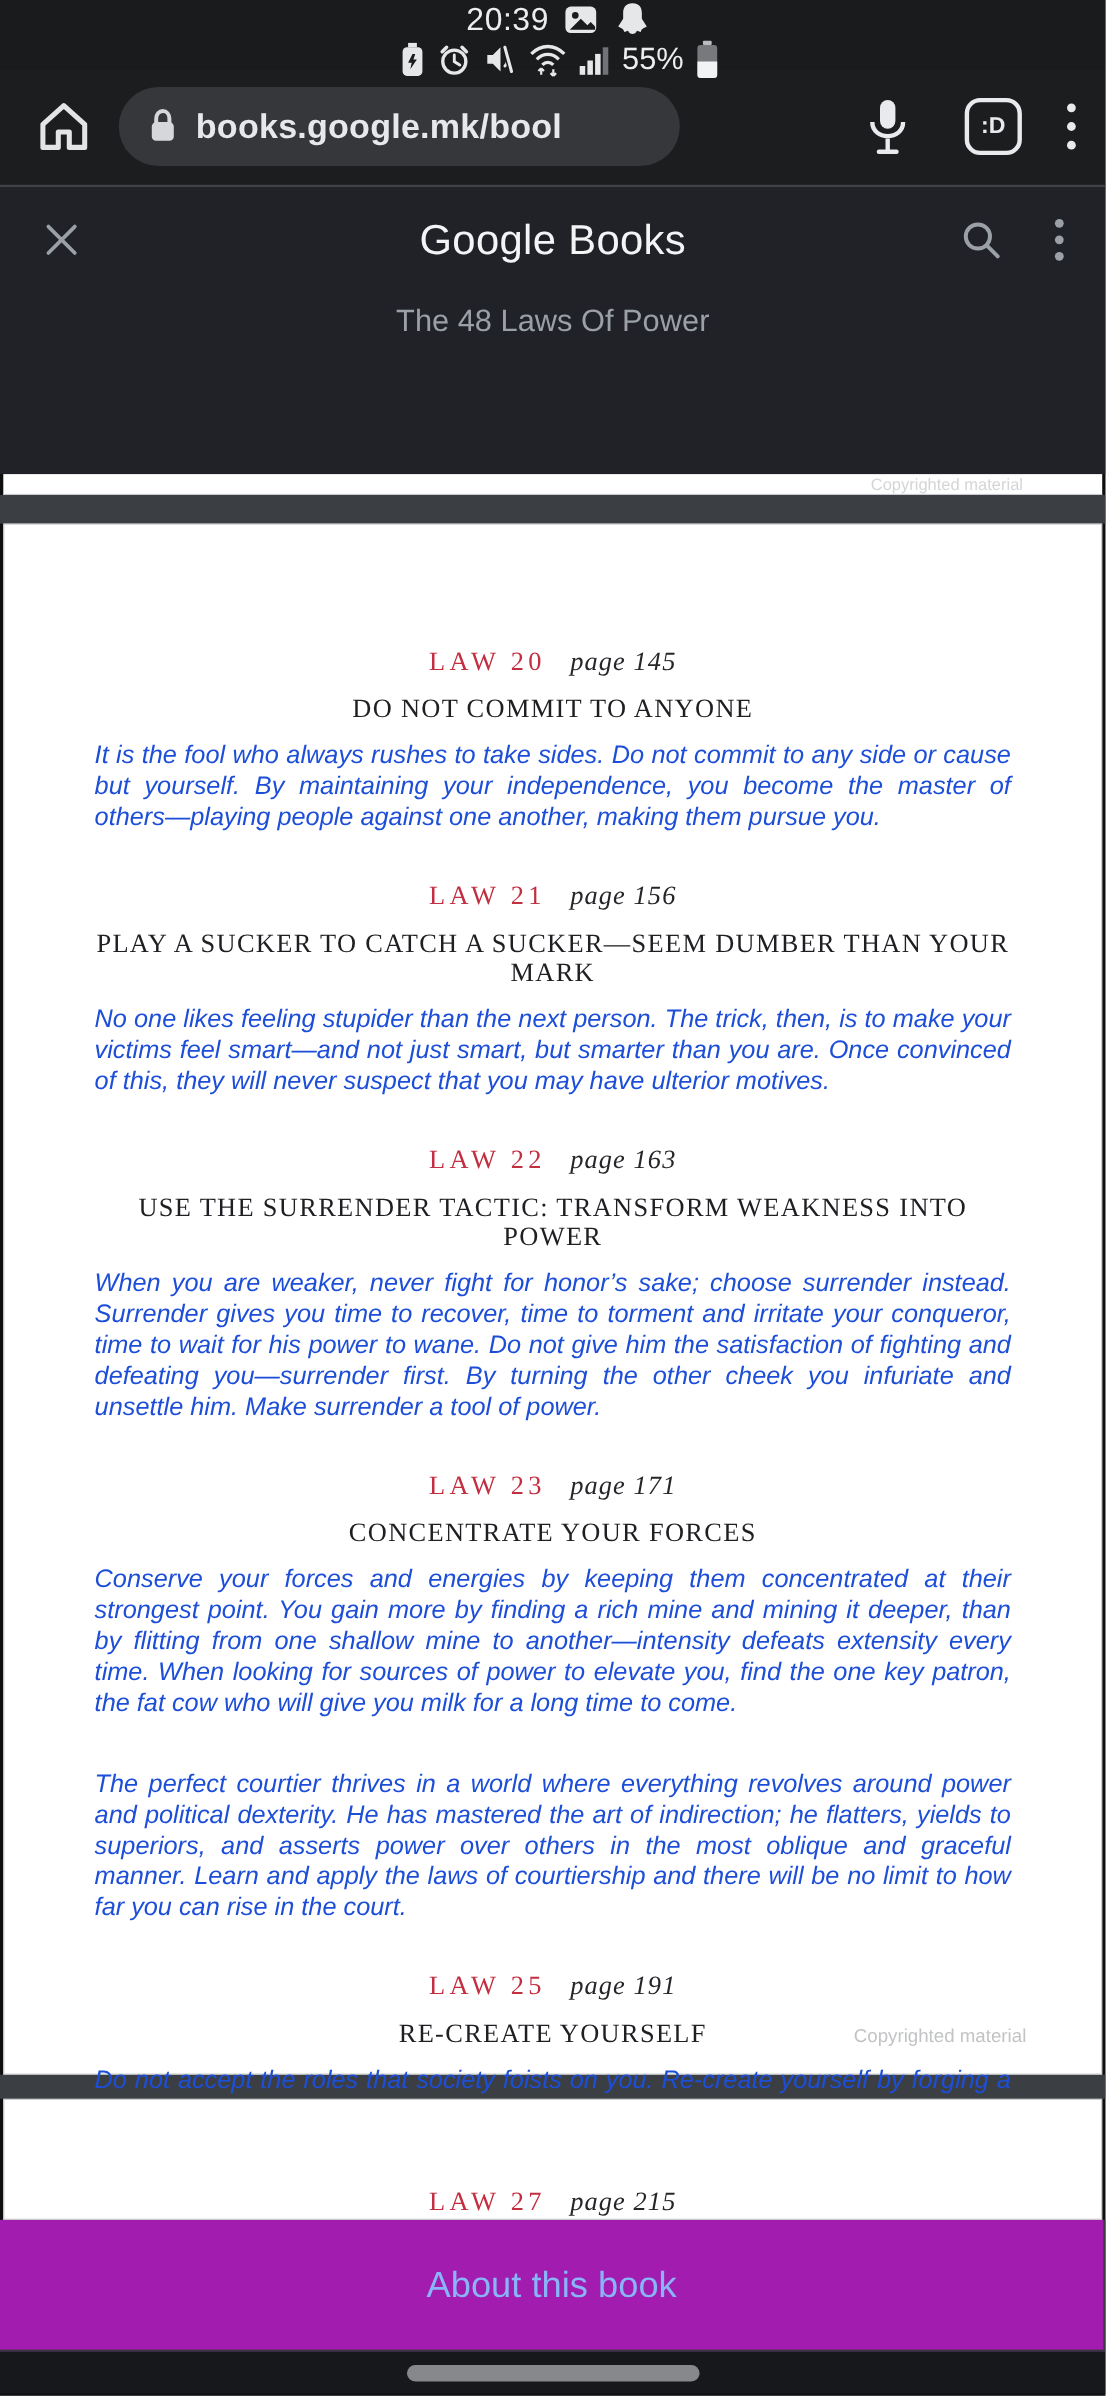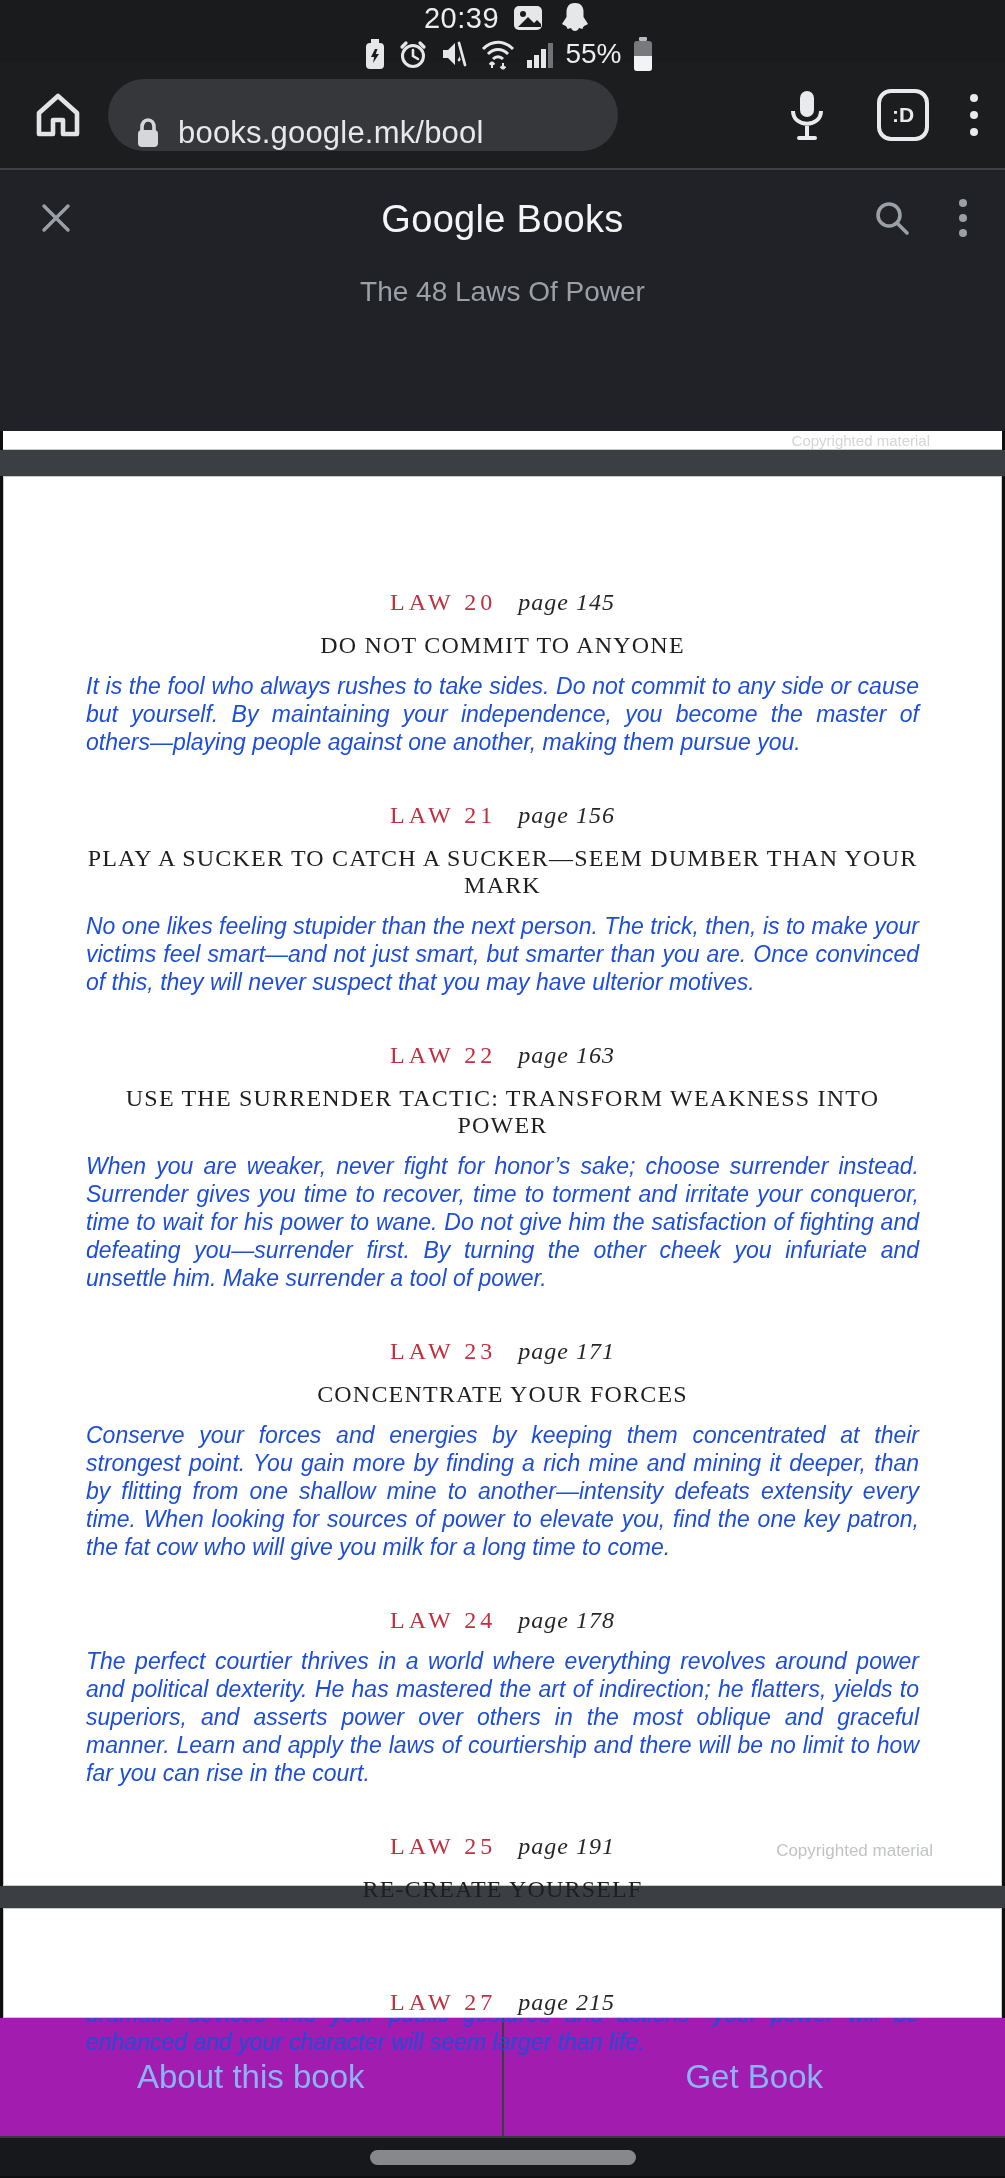--- a/index.html
+++ b/index.html
@@ -26,21 +26,21 @@
 
   
   .browser-bar {
     height:108px; background:#1c1d1f;
     border-bottom:2px solid #3e4145;
     display:flex; align-items:center;
     padding:0 24px 0 30px; gap:22px;
   }
   .url-pill {
     flex:0 0 510px; height:72px; background:#36373b; border-radius:36px;
-    display:flex; align-items:flex-end; gap:16px; padding:0 26px;
+    display:flex; align-items:center; gap:16px; padding:0 26px;font-weight:bold;
   }
   .url-text {
     color:#e6e8ea; font-size:31px; letter-spacing:0.2px; white-space:nowrap;
     overflow:hidden;
   }
   .bb-spacer { flex:1; }
   .tab-switcher {
     width:52px; height:52px; border:4px solid #e8eaed; border-radius:14px;
     display:flex; align-items:center; justify-content:center;
   }
@@ -284,24 +284,20 @@
   <div class="law-block">
     <div class="law-head">
       <span class="law-num">LAW 23</span>
       <span class="law-pageref">page 171</span>
     </div>
     <div class="law-title">CONCENTRATE YOUR FORCES</div>
     <div class="law-body">Conserve your forces and energies by keeping them concentrated at their strongest point. You gain more by finding a rich mine and mining it deeper, than by flitting from one shallow mine to another—intensity defeats extensity every time. When looking for sources of power to elevate you, find the one key patron, the fat cow who will give you milk for a long time to come.</div>
   </div>
 
   <div class="law-block">
-    <div class="law-head">
-      <span class="law-num">LAW 24</span>
-      <span class="law-pageref">page 178</span>
-    </div>
     <div class="law-body">The perfect courtier thrives in a world where everything revolves around power and political dexterity. He has mastered the art of indirection; he flatters, yields to superiors, and asserts power over others in the most oblique and graceful manner. Learn and apply the laws of courtiership and there will be no limit to how far you can rise in the court.</div>
   </div>
 
   <div class="law-block">
     <div class="law-head">
       <span class="law-num">LAW 25</span>
       <span class="law-pageref">page 191</span>
     </div>
     <div class="law-title">RE-CREATE YOURSELF</div>
     <div class="law-body">Do not accept the roles that society foists on you. Re-create yourself by forging a new identity, one that commands attention and never bores the audience. Be the master of your own image rather than letting others define it for you. Incorporate dramatic devices into your public gestures and actions—your power will be enhanced and your character will seem larger than life.</div>
@@ -319,18 +315,17 @@
     <div class="law-head">
       <span class="law-num">LAW 27</span>
       <span class="law-pageref">page 215</span>
     </div>
   </div>
 </div>
 
 <div class="action-bar">
   <div class="action-btn">About this book</div>
   <div class="action-divider"></div>
-  <div class="action-btn">Get Book</div>
 </div>
 
 <div class="nav-bar">
   <div class="nav-pill"></div>
 </div>
 
 </body></html>

